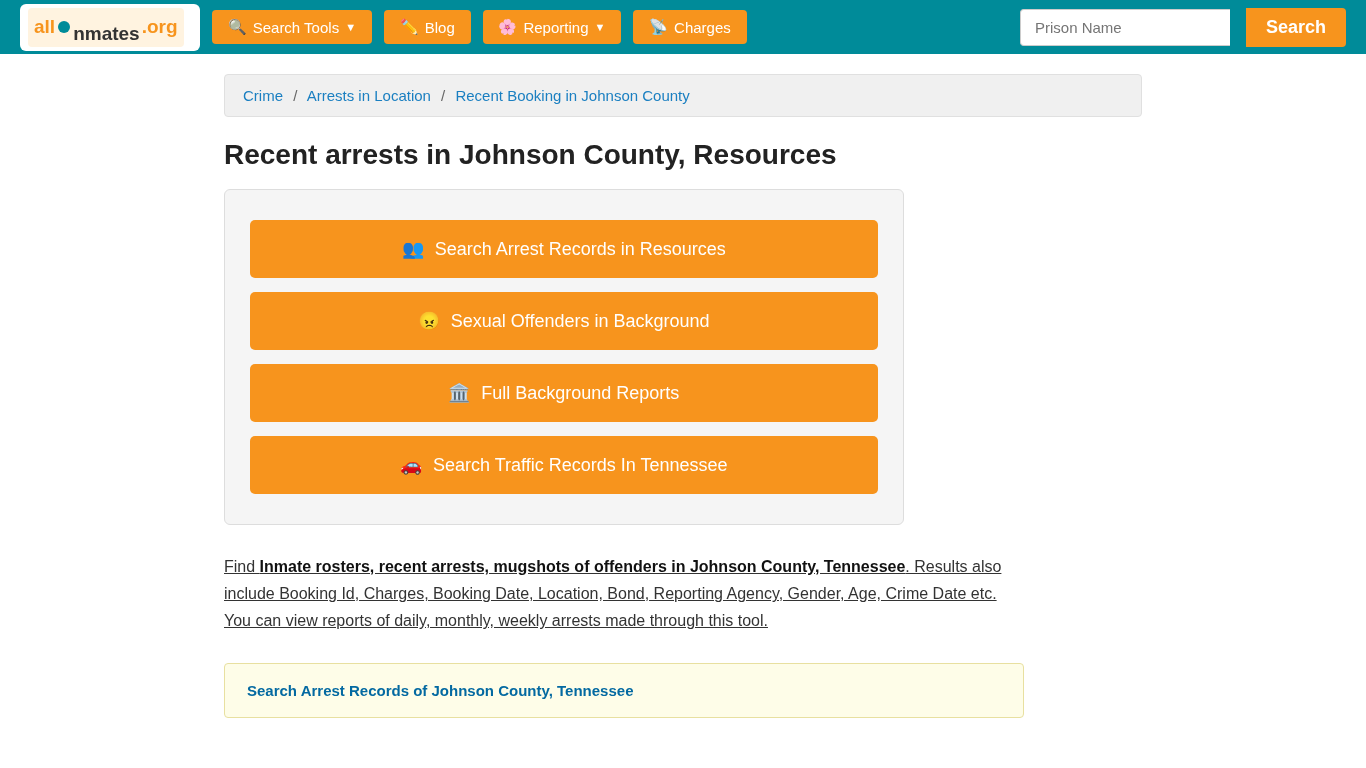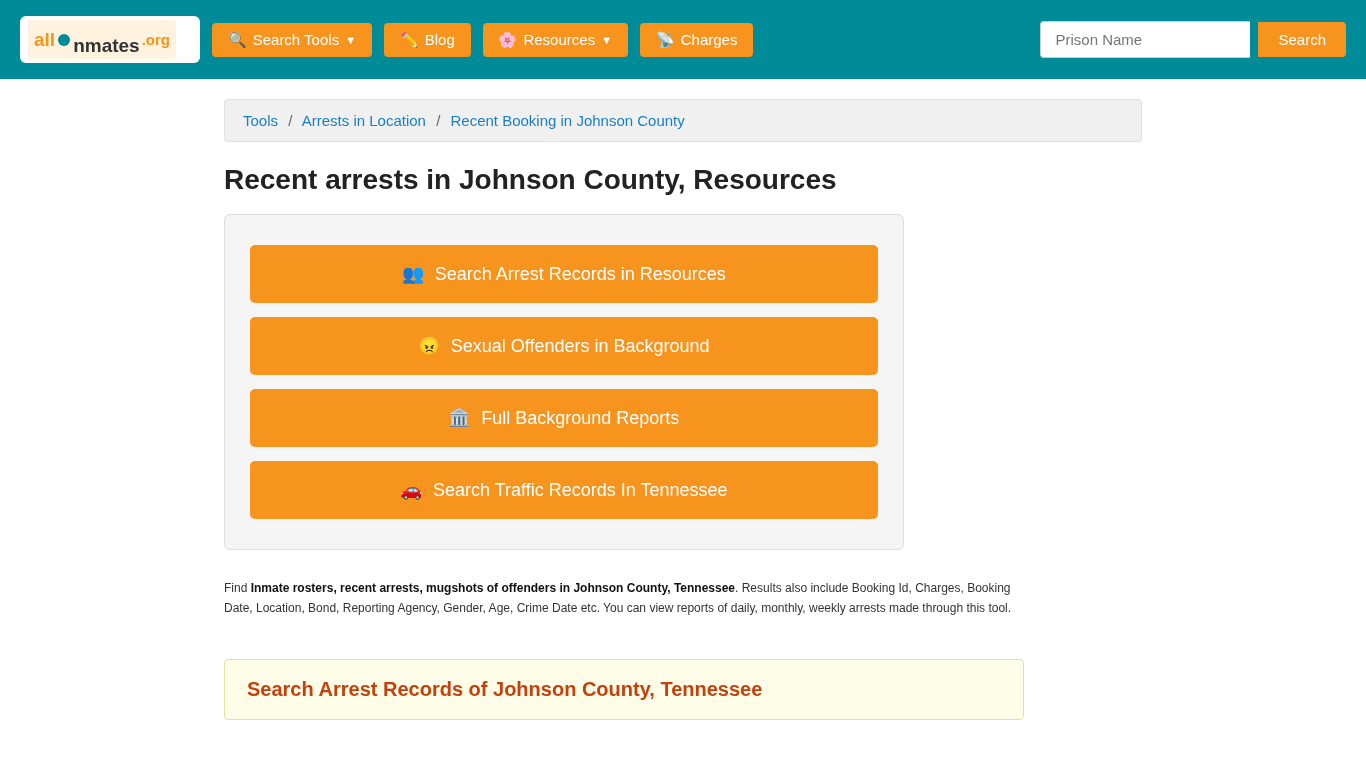--- a/index.html
+++ b/index.html
@@ -5,21 +5,21 @@
     * { margin: 0; padding: 0; box-sizing: border-box; }
     body { font-family: Arial, sans-serif; background: #fff; color: #333; font-size: 16px; }
 
     
     .header {
       background-color: #008b99;
       padding: 10px 20px;
       display: flex;
       align-items: center;
       gap: 12px;
-      height: 79px;
+      height: 54px;
     }
     .logo {
       background: #fff;
       border-radius: 6px;
       padding: 4px 8px;
       display: flex;
       align-items: center;
       font-weight: bold;
       font-size: 18px;
       color: #333;
@@ -52,42 +52,42 @@
       align-items: center;
       gap: 6px;
       font-weight: 500;
     }
 
     .header-spacer { flex: 1; }
 
     .search-bar {
       display: flex;
       align-items: center;
-      gap: 8px;
+      gap: 16px;
       margin-left: auto;
     }
     .search-input {
       padding: 9px 14px;
       font-size: 15px;
       border: 1px solid #ccc;
       border-right: none;
       border-radius: 4px 0 0 4px;
       outline: none;
       width: 210px;
       color: #aaa;
     }
     .search-submit {
       background: #f7941d;
       border: none;
       color: #fff;
       padding: 9px 20px;
       border-radius: 0 4px 4px 0;
       cursor: pointer;
-      font-size: 15px;
-      font-weight: normal;
+      font-size: 18px;
+      font-weight: bold;
     }
 
     
     .main {
       max-width: 950px;
       margin: 0 auto;
       padding: 20px 16px;
     }
 
     
@@ -137,70 +137,71 @@
       font-size: 18px;
       font-weight: 500;
       cursor: pointer;
       gap: 10px;
       text-decoration: none;
     }
     .action-btn:last-child { margin-bottom: 0; }
 
     
     .description {
-      font-size: 12px;
+      font-size: 16px;
       line-height: 1.7;
       color: #333;
-      margin-bottom: 40px;
+      margin-bottom: 28px;
       max-width: 800px;
+      text-decoration: underline;
     }
     .description b { color: #111; }
 
     
     .section-search-box {
       background: #fefde8;
       border: 1px solid #e8e0a0;
       border-radius: 4px;
       padding: 18px 22px;
       max-width: 800px;
     }
     .section-search-title {
-      font-size: 20px;
-      font-weight: bold;
-      color: #c2410c;
+      font-size: 15px;
+      font-weight: bold;
+      color: #0369a1;
     }
   </style>
 </head>
 <body>
 
 <header class="header">
 
   <div class="logo">
     <span style="background:#fff3e0;border-radius:4px;padding:2px 6px;display:flex;align-items:center;gap:2px;">
       <span style="color:#f7941d;font-weight:900;font-size:19px;">all</span>
       <span style="display:inline-block;width:12px;height:12px;background:#008b99;border-radius:50%;margin:0 1px;"></span>
       <span style="color:#333;font-weight:900;font-size:19px;margin-top:13px;">nmates</span>
-      <span style="color:#f7941d;font-weight:900;font-size:15px;">.org</span>
+      <span style="color:#f7941d;font-weight:900;font-size:19px;">.org</span>
     </span>
   </div>
 
   <button class="nav-btn">
     <span>🔍</span>
     <span>Search Tools</span>
     <span style="font-size:11px;">▼</span>
   </button>
 
   <button class="nav-btn-plain">
     <span>✏️</span>
     <span>Blog</span>
   </button>
 
   <button class="nav-btn">
     <span>🌸</span>
-    <span>Resources</span>
+    <span>Reporting</span>
     <span style="font-size:11px;">▼</span>
   </button>
 
   <button class="nav-btn-plain">
     <span>📡</span>
     <span>Charges</span>
   </button>
 
   <div class="header-spacer"></div>
 
@@ -208,21 +209,21 @@
     <input type="text" class="search-input" placeholder="Prison Name" style="">
     <button class="search-submit">
       <span>Search</span>
     </button>
   </div>
 </header>
 
 <div class="main">
 
   <nav class="breadcrumb">
-    <a href="#">Tools</a>
+    <a href="#">Crime</a>
     <span class="sep">/</span>
     <a href="#">Arrests in Location</a>
     <span class="sep">/</span>
     <span class="current">Recent Booking in Johnson County</span>
   </nav>
 
   <h1 class="page-title">Recent arrests in Johnson County, Resources</h1>
 
   <div class="actions-card">
     <a href="#" class="action-btn">

